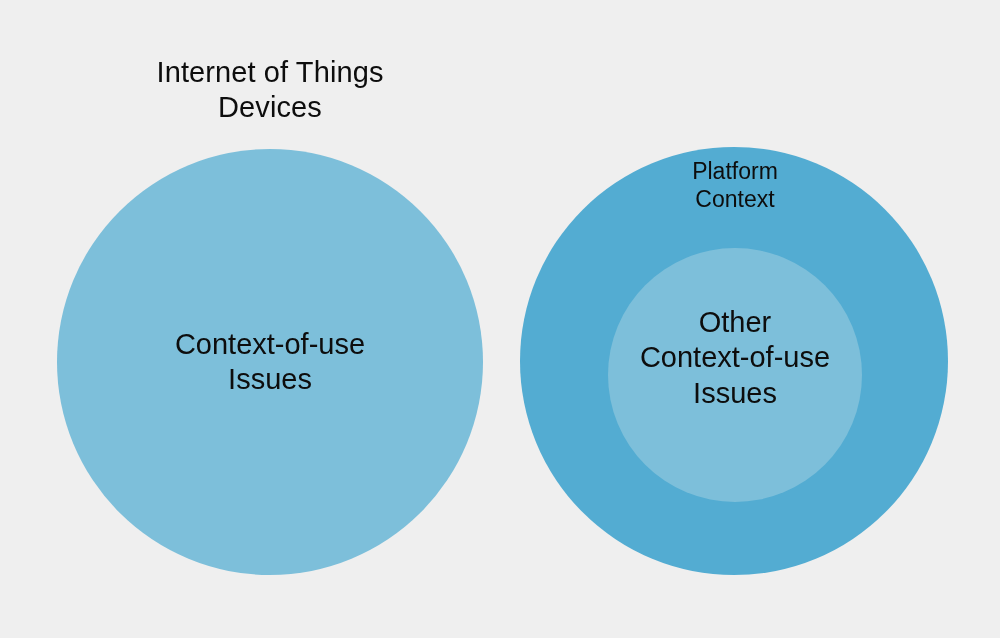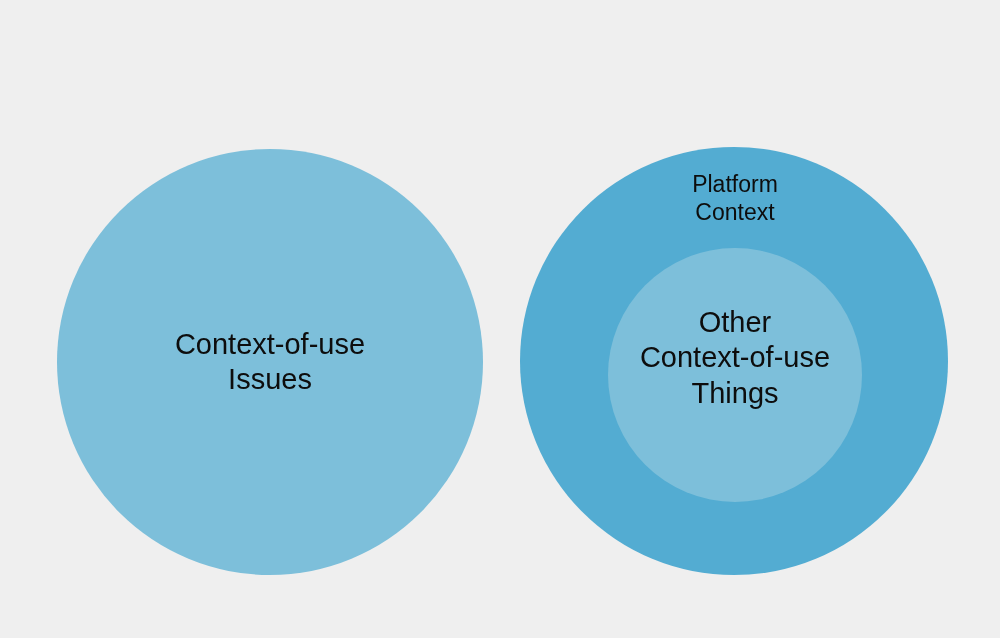--- a/index.html
+++ b/index.html
@@ -79,47 +79,49 @@
     line-height: 1.22;
   }
   #label-iot-issues {
     left: 57px;
     top: 327px;
     width: 426px;
     font-size: 29px;
   }
   #label-platform-context {
     left: 608px;
-    top: 170px;
+    top: 157px;
     width: 254px;
     font-size: 23px;
   }
   #label-other-issues {
     left: 593px;
     top: 305px;
     width: 284px;
     font-size: 29px;
   }
 </style>
 </head>
 <body>
 
 <div id="stage">
 
+  <div id="title-iot" class="group-title">Internet of Things
+Devices</div>
 
   <div id="circle-iot" class="circle"></div>
 
   <div id="label-iot-issues" class="circle-label">Context-of-use
 Issues</div>
 
 
   <div id="circle-platform-outer" class="circle"></div>
 
   <div id="circle-platform-inner" class="circle"></div>
 
   <div id="label-platform-context" class="circle-label">Platform
 Context</div>
 
   <div id="label-other-issues" class="circle-label">Other
 Context-of-use
-Things</div>
+Issues</div>
 
 </div>
 
 </body></html>

